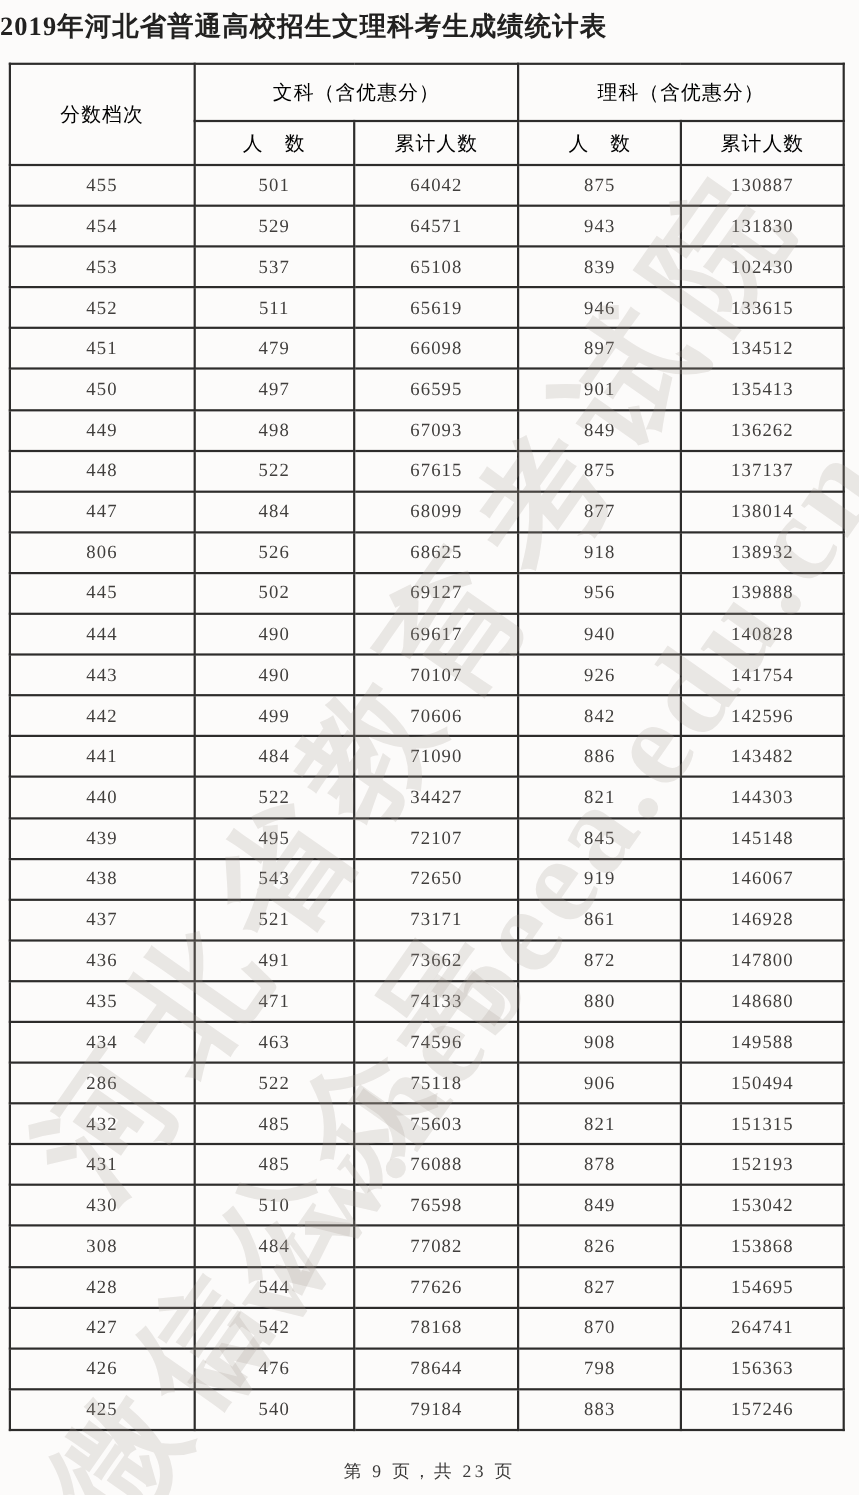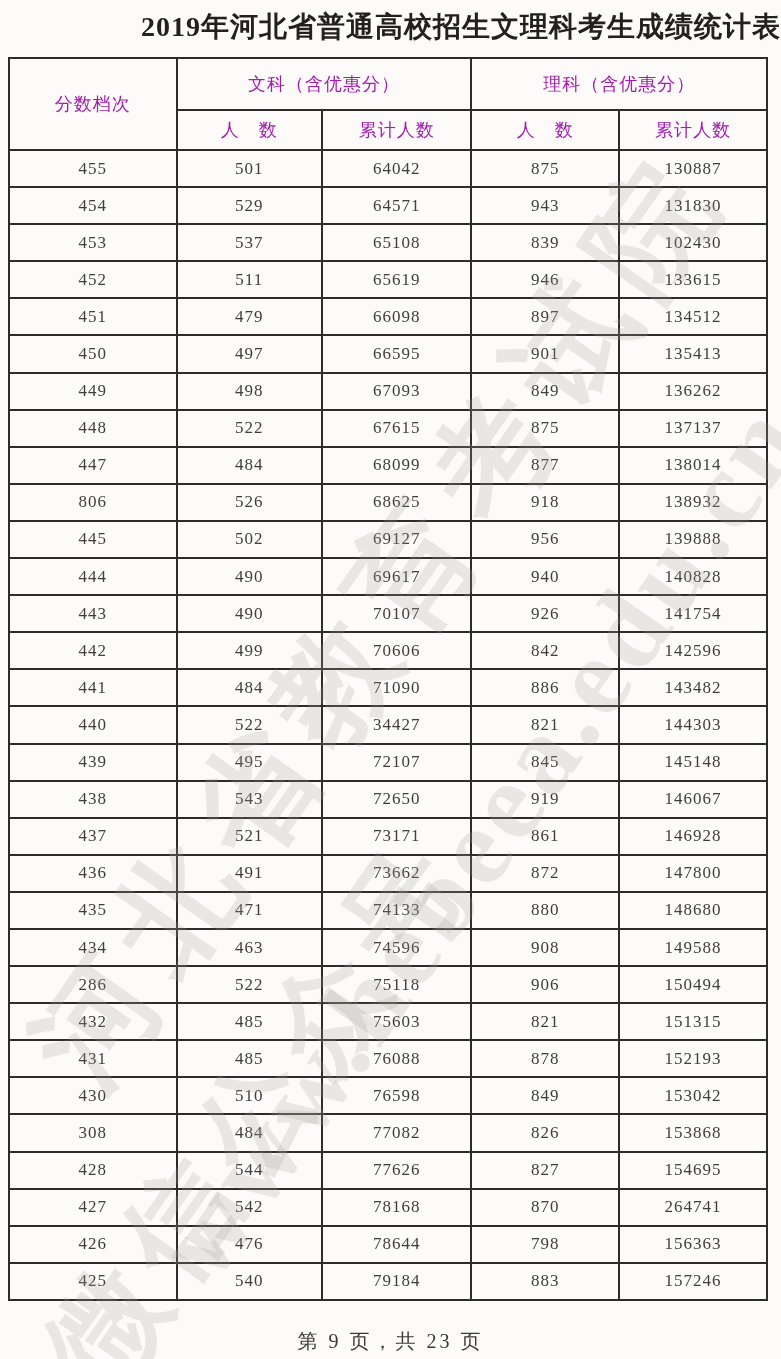--- a/index.html
+++ b/index.html
@@ -10,22 +10,22 @@
     font-family: "Liberation Serif", "DejaVu Serif", serif;
     position: relative;
   }
   .page {
     position: absolute; inset: 0;
     width: 781px; height: 1359px;
   }
   .page-title {
     position: absolute;
     top: 8px; left: 0; width: 100%;
-    text-align: right;
-    font-size: 28px;
+    text-align: left;
+    font-size: 24px;
     font-weight: bold;
     letter-spacing: 1px;
     color: #222120;
   }
   table.score-table {
     position: absolute;
     left: 8px; top: 57px;
     width: 760px; height: 1244px;
     border-collapse: collapse;
     table-layout: fixed;
@@ -34,33 +34,33 @@
     border: 2px solid #2d2c2b;
     text-align: center;
     vertical-align: middle;
     padding: 0;
   }
   .score-table thead tr.group-row { height: 52px; }
   .score-table thead tr.sub-row { height: 40px; }
   .score-table th {
     font-size: 18px;
     font-weight: normal;
-    color: #a21caf;
+    color: #000000;
     letter-spacing: 1px;
   }
   .score-table td {
     font-size: 17px;
     color: #403e3c;
     letter-spacing: 1px;
   }
   .page-footer {
     position: absolute;
     top: 1328px; left: 0; width: 100%;
     text-align: center;
-    font-size: 20px;
+    font-size: 16px;
     letter-spacing: 3px;
     color: #3a3938;
   }
   .watermark-layer {
     position: absolute; inset: 0;
     pointer-events: none;
     z-index: 3;
     overflow: hidden;
   }
   .watermark-line {

